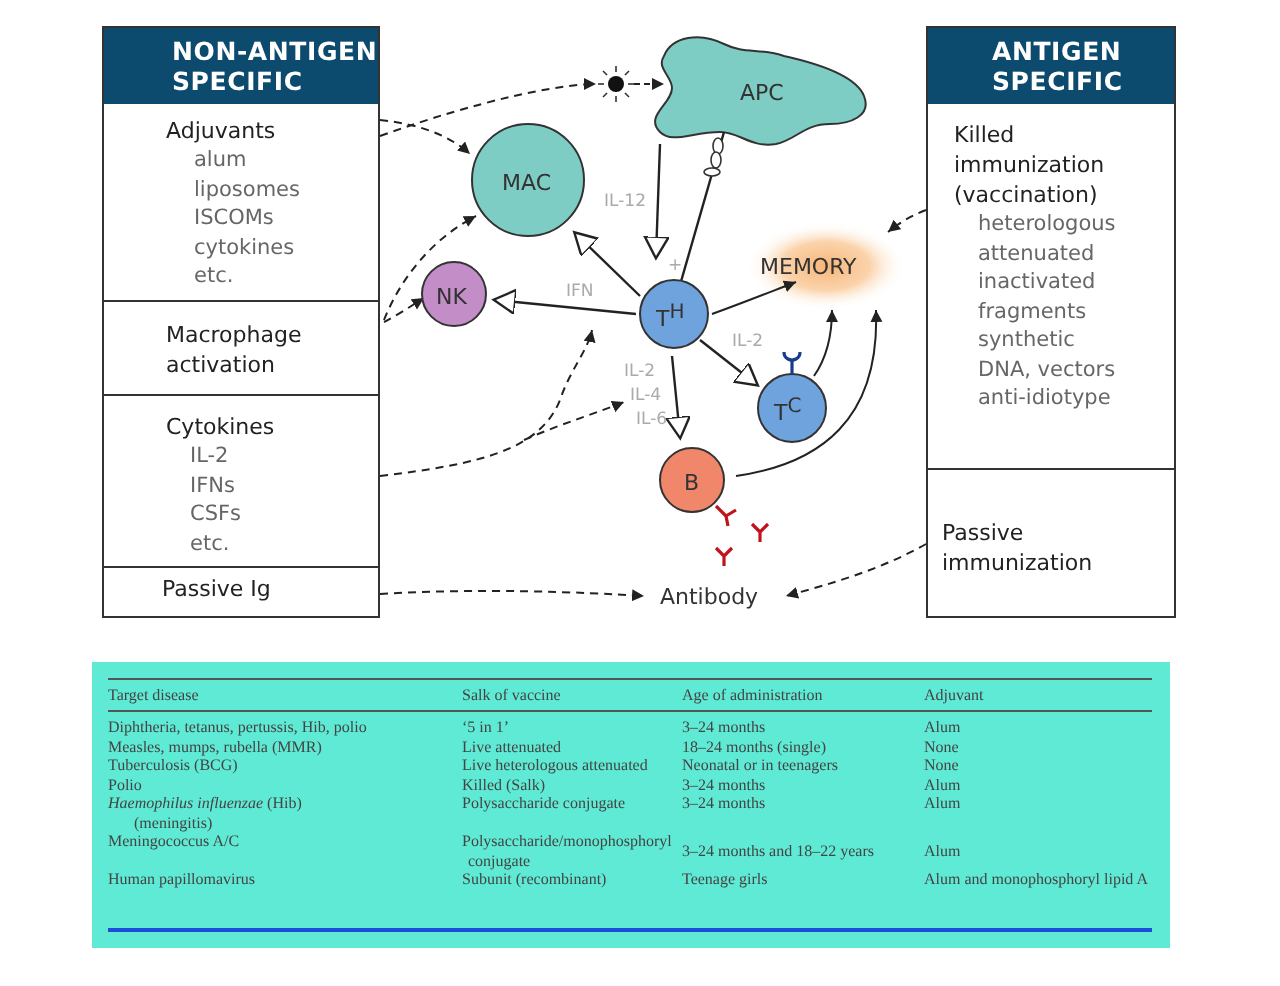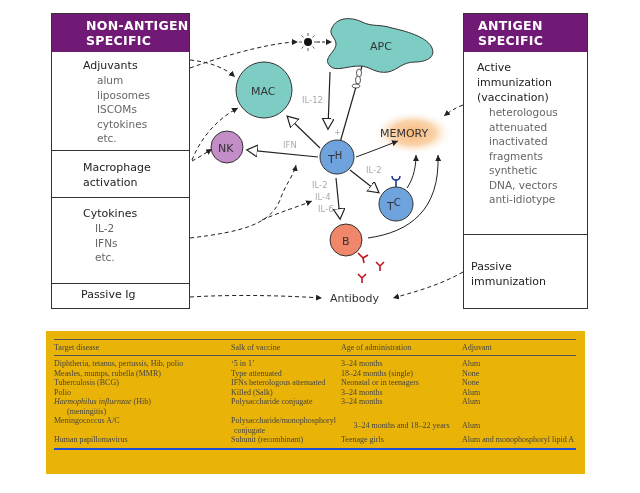--- a/index.html
+++ b/index.html
@@ -1,30 +1,30 @@
 <!DOCTYPE html>
 <html><head>
 <meta charset="utf-8">
 <style>
   html, body { margin: 0; padding: 0; background: #ffffff; }
   body { width: 640px; height: 493px; position: relative; overflow: hidden;
          font-family: "DejaVu Sans", sans-serif; color: #222; }
   .box { position: absolute; border: 1.5px solid #333; background: #fff; box-sizing: border-box; }
-  .box-head { background: #701a75; color: #fff; font-weight: bold; font-size: 12.5px;
+  .box-head { background: #0c4a6e; color: #fff; font-weight: bold; font-size: 12.5px;
               line-height: 15px; padding: 4px 0 4px 0; letter-spacing: 0.3px; }
   .sect { border-top: 1.5px solid #333; box-sizing: border-box; padding: 0 0 0 0; }
   .sect-title { font-size: 11px; color: #222; line-height: 15px; }
   .sub { font-size: 10.5px; color: #666; line-height: 14.5px; }
   .node-label { font-family: "DejaVu Sans", sans-serif; font-size: 11px; fill: #333; }
   .cyto { font-family: "DejaVu Sans", sans-serif; font-size: 8.5px; fill: #aaa; }
-  #table-panel { position: absolute; left: 46px; top: 331px; width: 539px; height: 143px; background: #eab308; }
+  #table-panel { position: absolute; left: 46px; top: 331px; width: 539px; height: 143px; background: #5eead4; }
   table { position: absolute; left: 8px; top: 8px; width: 522px; border-collapse: collapse;
           font-family: "Liberation Serif", serif; font-size: 8px; color: #444; }
   thead tr { border-top: 1.5px solid #555; border-bottom: 1px solid #555; }
-  tbody tr:last-child td { padding-bottom: 3px; margin-left: 12px; }
+  tbody tr:last-child td { padding-bottom: 19px; margin-left: 12px; }
   tbody { border-bottom: 2px solid #1d4ed8; }
   th { font-weight: normal; text-align: left; padding: 3px 0 3px 0; }
   td { vertical-align: top; padding: 0; line-height: 9.5px; }
   tbody tr:first-child td { padding-top: 3px; }
   .c1 { width: 177px; } .c2 { width: 110px; } .c3 { width: 121px; }
 </style>
 </head>
 <body>
 
 <div class="box" style="left:51px; top:13px; width:139px; height:296px;">
@@ -44,35 +44,36 @@
   </div>
   <div class="sect" style="height:47px; padding:9px 0 0 31px;">
     <div class="sect-title">Macrophage</div>
     <div class="sect-title">activation</div>
   </div>
   <div class="sect" style="height:86px; padding:8px 0 0 31px;">
     <div class="sect-title">Cytokines</div>
     <div style="padding-left:12px;">
       <div class="sub">IL-2</div>
       <div class="sub">IFNs</div>
+      <div class="sub">CSFs</div>
       <div class="sub">etc.</div>
     </div>
   </div>
   <div class="sect" style="height:30px; padding:3px 0 0 29px;">
     <div class="sect-title">Passive Ig</div>
   </div>
 </div>
 
 <div class="box" style="left:463px; top:13px; width:125px; height:296px;">
-  <div class="box-head" style="padding-left:14px;">
+  <div class="box-head" style="padding-left:32px;">
     <div>ANTIGEN</div>
     <div>SPECIFIC</div>
   </div>
   <div style="height:182px; padding:8px 0 0 13px; box-sizing:border-box;">
-    <div class="sect-title">Active</div>
+    <div class="sect-title">Killed</div>
     <div class="sect-title">immunization</div>
     <div class="sect-title">(vaccination)</div>
     <div style="padding-left:12px; margin-top:0;">
       <div class="sub">heterologous</div>
       <div class="sub">attenuated</div>
       <div class="sub">inactivated</div>
       <div class="sub">fragments</div>
       <div class="sub">synthetic</div>
       <div class="sub">DNA, vectors</div>
       <div class="sub">anti-idiotype</div>
@@ -195,27 +196,27 @@
     </thead>
     <tbody>
       <tr>
         <td>Diphtheria, tetanus, pertussis, Hib, polio</td>
         <td>‘5 in 1’</td>
         <td>3–24 months</td>
         <td>Alum</td>
       </tr>
       <tr>
         <td>Measles, mumps, rubella (MMR)</td>
-        <td>Type attenuated</td>
+        <td>Live attenuated</td>
         <td>18–24 months (single)</td>
         <td>None</td>
       </tr>
       <tr>
         <td>Tuberculosis (BCG)</td>
-        <td>IFNs heterologous attenuated</td>
+        <td>Live heterologous attenuated</td>
         <td>Neonatal or in teenagers</td>
         <td>None</td>
       </tr>
       <tr>
         <td>Polio</td>
         <td>Killed (Salk)</td>
         <td>3–24 months</td>
         <td>Alum</td>
       </tr>
       <tr>
@@ -226,21 +227,21 @@
         <td>Polysaccharide conjugate</td>
         <td>3–24 months</td>
         <td>Alum</td>
       </tr>
       <tr>
         <td style="padding-top:0;">Meningococcus A/C</td>
         <td>
           <div>Polysaccharide/monophosphoryl</div>
           <div style="padding-left:3px;">conjugate</div>
         </td>
-        <td style="vertical-align:middle;text-align:center;">3–24 months and 18–22 years</td>
+        <td style="vertical-align:middle;">3–24 months and 18–22 years</td>
         <td style="vertical-align:middle;">Alum</td>
       </tr>
       <tr>
         <td>Human papillomavirus</td>
         <td>Subunit (recombinant)</td>
         <td>Teenage girls</td>
         <td>Alum and monophosphoryl lipid A</td>
       </tr>
     </tbody>
   </table>

